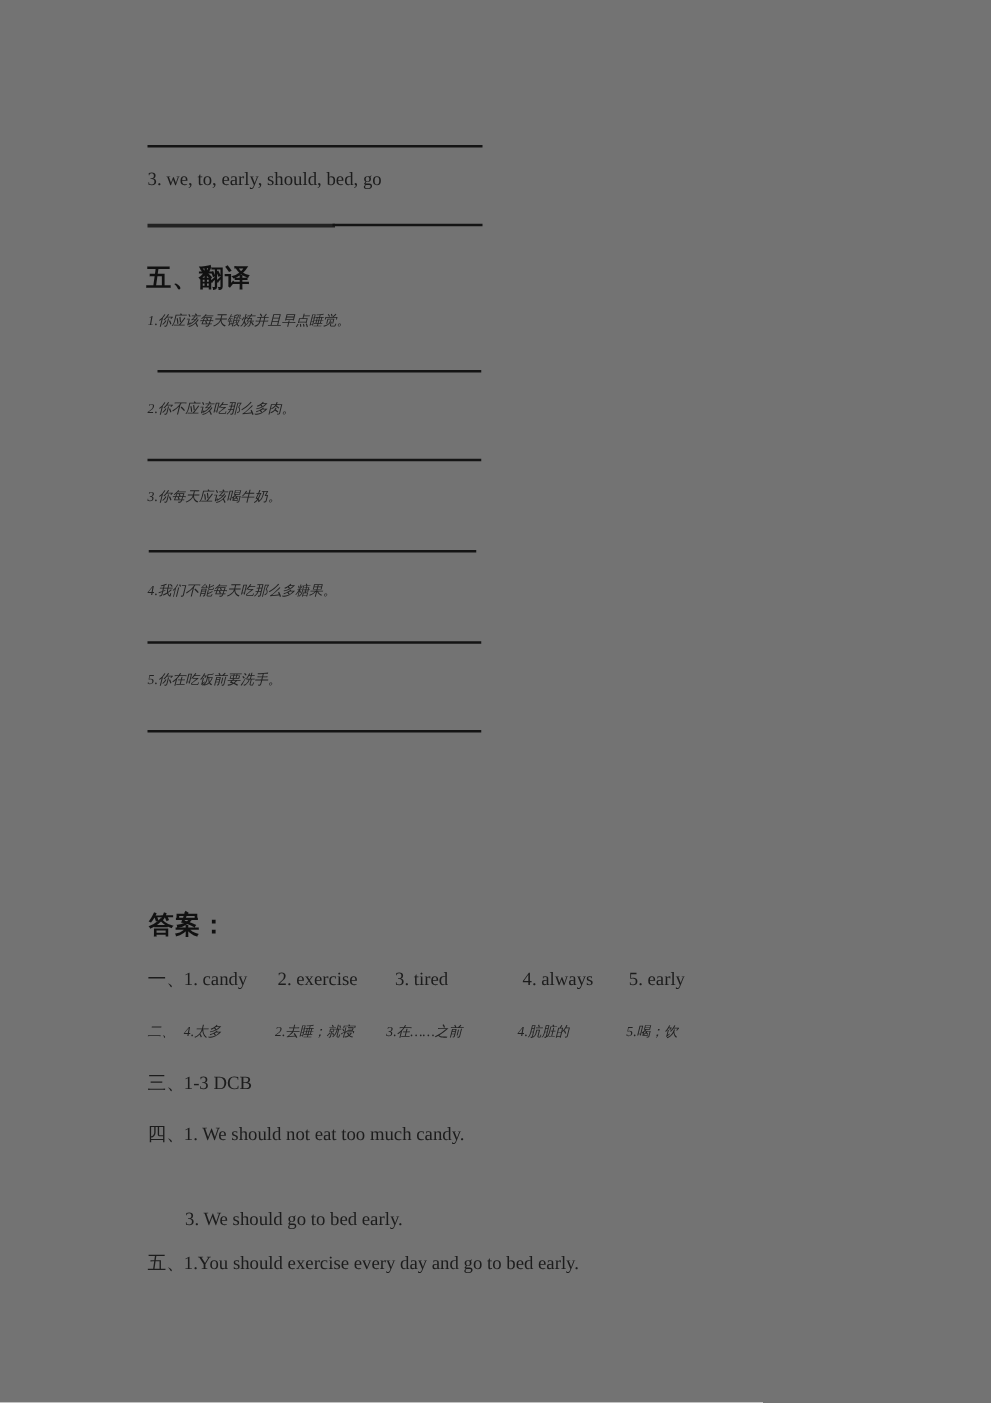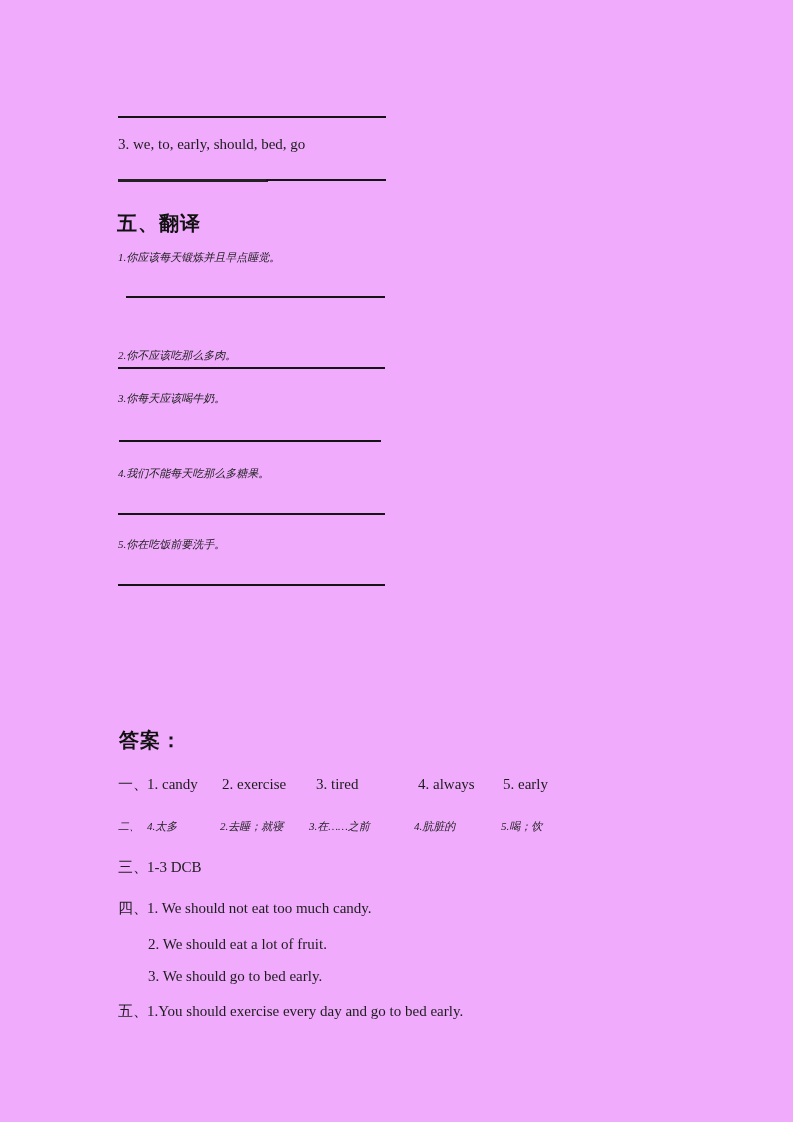--- a/index.html
+++ b/index.html
@@ -4,21 +4,21 @@
 <style>
   html, body {
     margin: 0;
     padding: 0;
     background: #ffffff;
   }
   .page {
     position: relative;
     width: 793px;
     height: 1122px;
-    background: #f0abfc;
+    background: #737373;
     color: #1c1c1c;
     font-family: "Liberation Serif", "DejaVu Serif", serif;
     overflow: hidden;
   }
   .abs { position: absolute; white-space: nowrap; }
   .body-text {
     font-size: 15px;
     line-height: 20px;
     color: #1c1c1c;
   }
@@ -56,21 +56,21 @@
   <div class="abs body-text" style="top:134px; left:118px;">3. we, to, early, should, bed, go</div>
 
   <div class="blank-line thick" style="top:179px; left:118px; width:150px;"></div>
   <div class="blank-line thin" style="top:179px; left:266px; width:120px;"></div>
 
   <div class="abs heading" style="top:195px; left:117px;margin-top:16px;">五、翻译</div>
 
   <div class="abs cn-text" style="top:247px; left:118px;">1.你应该每天锻炼并且早点睡觉。</div>
   <div class="blank-line" style="top:296px; left:126px; width:259px;"></div>
 
-  <div class="abs cn-text" style="top:317px; left:118px;margin-top:28px;">2.你不应该吃那么多肉。</div>
+  <div class="abs cn-text" style="top:317px; left:118px;">2.你不应该吃那么多肉。</div>
   <div class="blank-line" style="top:367px; left:118px; width:267px;"></div>
 
   <div class="abs cn-text" style="top:388px; left:118px;">3.你每天应该喝牛奶。</div>
   <div class="blank-line" style="top:440px; left:119px; width:262px;"></div>
 
   <div class="abs cn-text" style="top:463px; left:118px;">4.我们不能每天吃那么多糖果。</div>
   <div class="blank-line" style="top:513px; left:118px; width:267px;"></div>
 
   <div class="abs cn-text" style="top:534px; left:118px;">5.你在吃饭前要洗手。</div>
   <div class="blank-line" style="top:584px; left:118px; width:267px;"></div>
@@ -97,21 +97,20 @@
 
   <div class="ans-row body-text" style="top:857px; left:0;">
     <span style="left:118px;">三、</span>
     <span style="left:147px;">1-3 DCB</span>
   </div>
 
   <div class="ans-row body-text" style="top:898px; left:0;">
     <span style="left:118px;">四、</span>
     <span style="left:147px;">1. We should not eat too much candy.</span>
   </div>
-  <div class="abs body-text" style="top:934px; left:148px;">2. We should eat a lot of fruit.</div>
   <div class="abs body-text" style="top:966px; left:148px;">3. We should go to bed early.</div>
 
   <div class="ans-row body-text" style="top:1001px; left:0;">
     <span style="left:118px;">五、</span>
     <span style="left:147px;">1.You should exercise every day and go to bed early.</span>
   </div>
 
 </div>
 
 </body></html>

